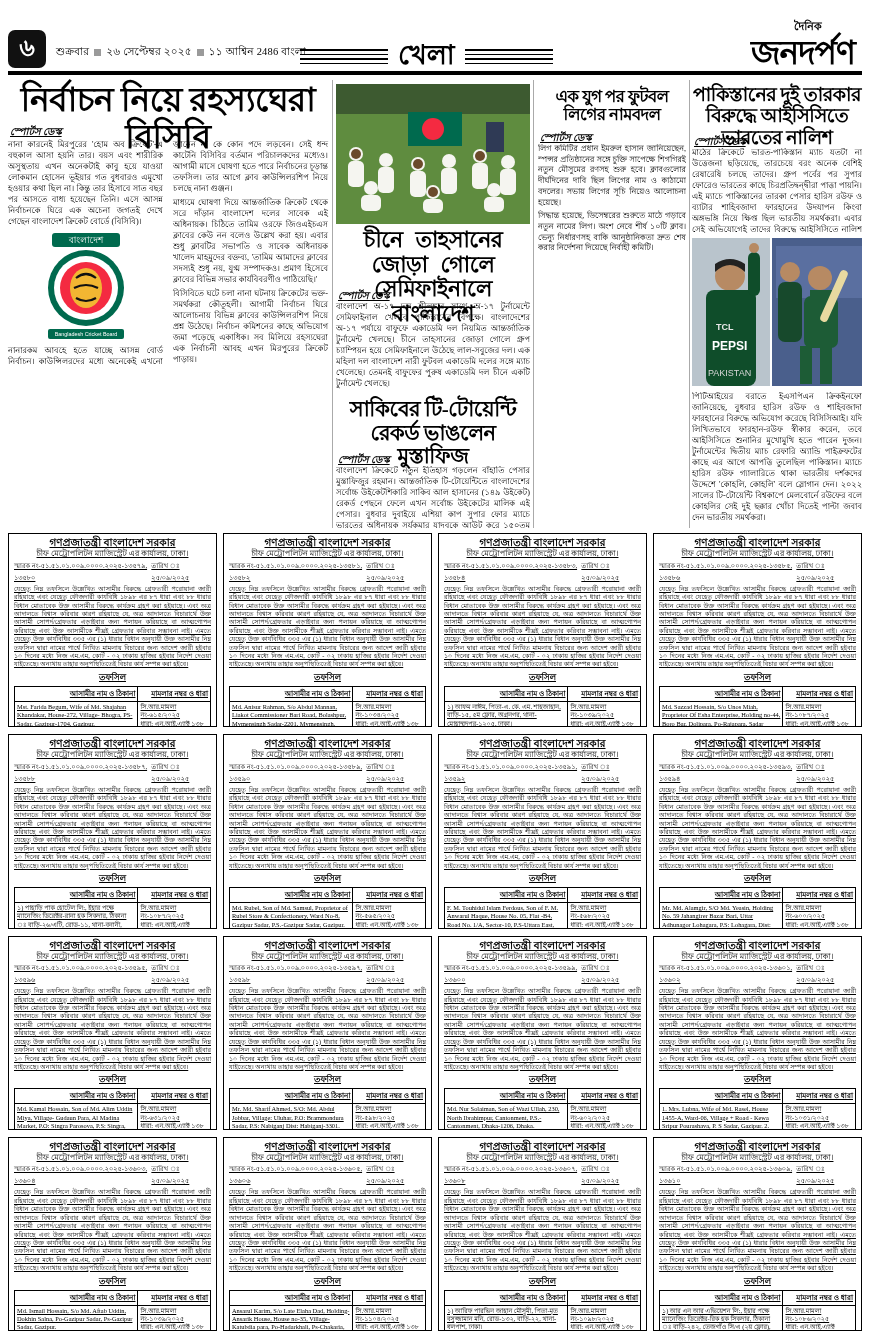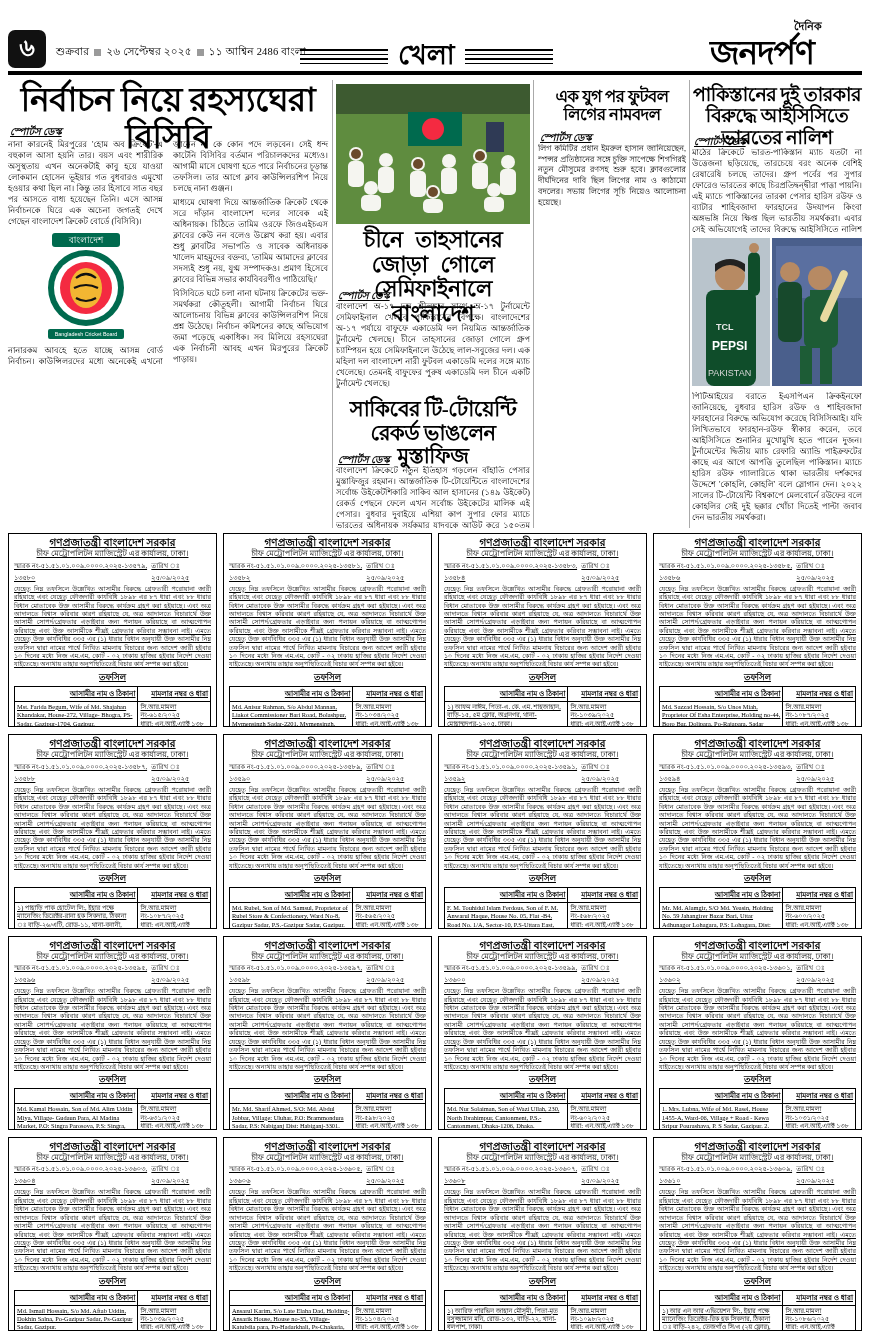--- a/index.html
+++ b/index.html
@@ -8,21 +8,21 @@
   
   #pagenum{left:8px;top:30px;width:38px;height:38px;background:#111;color:#fff;border-radius:7px;
     display:flex;align-items:center;justify-content:center;font-size:24px;font-weight:bold;}
   #dateline{left:56px;top:44px;font-size:10.5px;letter-spacing:.2px;}
   .sep-sq{display:inline-block;width:7px;height:7px;background:#9a9a9a;margin:0 5px;vertical-align:middle;}
   #khela-wrap{left:300px;top:34px;width:280px;display:flex;align-items:center;justify-content:flex-start;gap:10px;}
   .rule-stack{width:88px;height:16px;background:repeating-linear-gradient(#000 0 1.5px,transparent 1.5px 4.5px);}
   #khela{font-size:27px;font-weight:bold;}
   #paper{right:10px;top:18px;text-align:left;width:150px;}
   #paper .daily{font-size:11px;font-weight:bold;margin-left:84px;}
-  #paper .name{font-size:33px;font-weight:900;letter-spacing:-1px;line-height:1;}
+  #paper .name{font-size:33px;font-weight:900;letter-spacing:-1px;line-height:1;margin-left:41px;}
   #mast-rule{left:8px;top:71px;width:854px;height:4px;background:#000;}
   
   .vrule{width:1px;background:#aaa;top:80px;height:448px;}
   
   .headline{font-weight:900;text-align:center;line-height:1.12;letter-spacing:-.5px;}
   .byline{font-size:10px;font-weight:bold;text-decoration:underline;font-style:italic;}
   .body-txt{font-size:8.2px;line-height:1.34;text-align:justify;}
   .body-txt p{margin:0 0 3px 0;}
   #a1-body{column-count:2;column-gap:10px;}
   
@@ -130,20 +130,21 @@
 <div class="abs headline" style="left:336px;top:398px;width:194px;font-size:21px;">সাকিবের টি-টোয়েন্টি রেকর্ড ভাঙলেন মুস্তাফিজ</div>
 <div class="abs byline" style="left:338px;top:452px;">স্পোর্টস ডেস্ক</div>
 <div class="abs body-txt" style="left:336px;top:466px;width:194px;height:62px;overflow:hidden;">
   <p>বাংলাদেশ ক্রিকেটে নতুন ইতিহাস গড়লেন বাঁহাতি পেসার মুস্তাফিজুর রহমান। আন্তর্জাতিক টি-টোয়েন্টিতে বাংলাদেশের সর্বোচ্চ উইকেটশিকারি সাকিব আল হাসানের (১৪৯ উইকেট) রেকর্ড পেছনে ফেলে এখন সর্বোচ্চ উইকেটের মালিক এই পেসার। বুধবার দুবাইয়ে এশিয়া কাপ সুপার ফোর ম্যাচে ভারতের অধিনায়ক সূর্যকুমার যাদবকে আউট করে ১৫০তম টি-টোয়েন্টি উইকেট পূর্ণ করলেন মুস্তাফিজ। এর আগে শ্রীলঙ্কার বিপক্ষে ৩ উইকেট নিয়েই সাকিবকে ছুঁয়ে ফেলেন মুস্তাফিজ।</p>
 </div>
 
 <div class="abs headline" style="left:538px;top:88px;width:148px;font-size:16.5px;">এক যুগ পর ফুটবল লিগের নামবদল</div>
 <div class="abs byline" style="left:540px;top:130px;">স্পোর্টস ডেস্ক</div>
 <div class="abs body-txt" style="left:538px;top:144px;width:148px;height:384px;overflow:hidden;font-size:8px;">
   <p>লিগ কমিটির প্রধান ইমরুল হাসান জানিয়েছেন, স্পন্সর প্রতিষ্ঠানের সঙ্গে চুক্তি সাপেক্ষে শিগগিরই নতুন মৌসুমের রণসহ শুরু হবে। ক্লাবগুলোর দীর্ঘদিনের দাবি ছিল লিগের নাম ও কাঠামো বদলের। সভায় লিগের সূচি নিয়েও আলোচনা হয়েছে।</p>
+  <p>সিদ্ধান্ত হয়েছে, ডিসেম্বরের শুরুতে মাঠে গড়াবে নতুন নামের লিগ। অংশ নেবে শীর্ষ ১০টি ক্লাব। ভেন্যু নির্ধারণসহ বাকি আনুষ্ঠানিকতা দ্রুত শেষ করার নির্দেশনা দিয়েছে নির্বাহী কমিটি।</p>
 </div>
 
 <div class="abs headline" style="left:692px;top:84px;width:170px;font-size:19px;">পাকিস্তানের দুই তারকার বিরুদ্ধে আইসিসিতে ভারতের নালিশ</div>
 <div class="abs byline" style="left:694px;top:134px;">স্পোর্টস ডেস্ক</div>
 <div class="abs body-txt" style="left:692px;top:148px;width:170px;height:86px;overflow:hidden;">
   <p>মাঠের ক্রিকেটে ভারত-পাকিস্তান ম্যাচ যতটা না উত্তেজনা ছড়িয়েছে, তারচেয়ে বরং অনেক বেশিই রেষারেষি চলছে তাদের। গ্রুপ পর্বের পর সুপার ফোরেও ভারতের কাছে চিরপ্রতিদ্বন্দ্বীরা পাত্তা পায়নি। এই ম্যাচে পাকিস্তানের তারকা পেসার হারিস রউফ ও ব্যাটার শাহিবজাদা ফারহানের উদযাপন কিংবা অঙ্গভঙ্গি নিয়ে ক্ষিপ্ত ছিল ভারতীয় সমর্থকরা। এবার সেই অভিযোগেই তাদের বিরুদ্ধে আইসিসিতে নালিশ দিয়েছে বিসিসিআই।</p>
 </div>
 <svg class="abs" style="left:692px;top:238px;" width="170" height="148">
   <rect width="78" height="148" fill="#b9c4cc"></rect>
   <rect x="80" width="90" height="148" fill="#4a5f8c"></rect>

